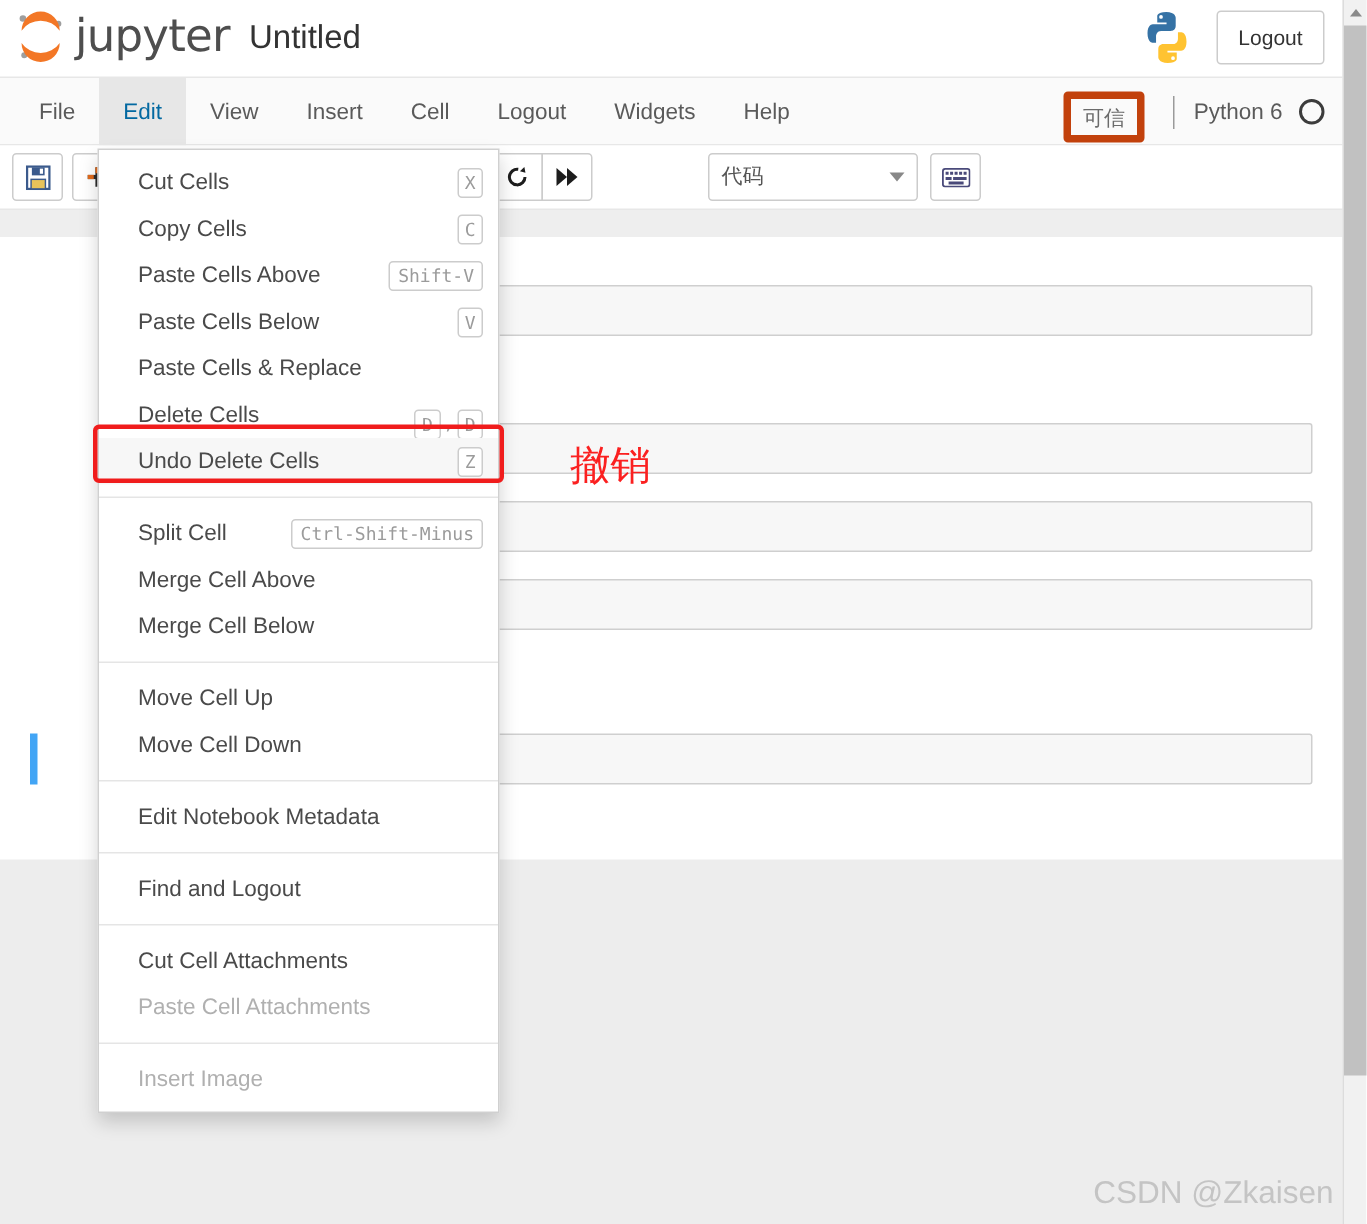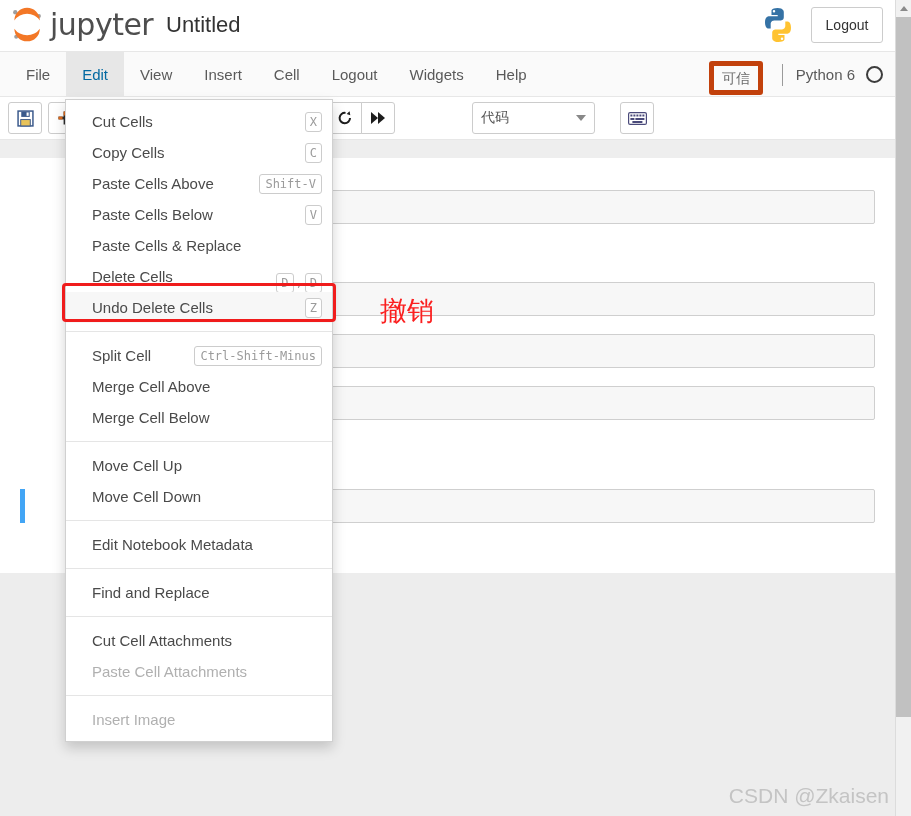--- a/index.html
+++ b/index.html
@@ -72,21 +72,21 @@
   .tb-group { position: absolute; top: 5px; display: flex; }
   .tb-btn {
     width: 34px; height: 32px; border: 1px solid #cccccc; background: #fff;
     display: flex; align-items: center; justify-content: center; cursor: pointer;
     margin-left: -1px;
   }
   .tb-btn:first-child { margin-left: 0; border-radius: 3px 0 0 3px; }
   .tb-btn:last-child { border-radius: 0 3px 3px 0; }
   .tb-single { border-radius: 3px !important; margin-left: 0 !important; }
   .tb-sel {
-    height: 32px; width: 123px; border: 1px solid #cccccc; border-radius: 3px;
+    height: 32px; width: 140px; border: 1px solid #cccccc; border-radius: 3px;
     background: #fff; font-size: 14px; color: #555; padding: 0 8px;
     display: flex; align-items: center; justify-content: space-between; cursor: pointer;
   }
   .caret { width: 0; height: 0; border-left: 5px solid transparent; border-right: 5px solid transparent; border-top: 6px solid #888; }
 
   
   .nb-strip {
     position: absolute; left: 0; top: 140px; width: 895px; height: 18px;
     background: #eeeeee;
   }
@@ -336,21 +336,21 @@
       <div class="dd-sep"></div>
       <div class="dd-item"><span>Split Cell</span><span class="kbd wide">Ctrl-Shift-Minus</span></div>
       <div class="dd-item"><span>Merge Cell Above</span></div>
       <div class="dd-item"><span>Merge Cell Below</span></div>
       <div class="dd-sep"></div>
       <div class="dd-item"><span>Move Cell Up</span></div>
       <div class="dd-item"><span>Move Cell Down</span></div>
       <div class="dd-sep"></div>
       <div class="dd-item"><span>Edit Notebook Metadata</span></div>
       <div class="dd-sep"></div>
-      <div class="dd-item"><span>Find and Replace</span></div>
+      <div class="dd-item"><span>Find and Logout</span></div>
       <div class="dd-sep"></div>
       <div class="dd-item"><span>Cut Cell Attachments</span></div>
       <div class="dd-item disabled"><span>Paste Cell Attachments</span></div>
       <div class="dd-sep"></div>
       <div class="dd-item disabled"><span>Insert Image</span></div>
     </div>
 
   <div class="redbox"></div>
   <div class="red-note">撤销</div>
 

